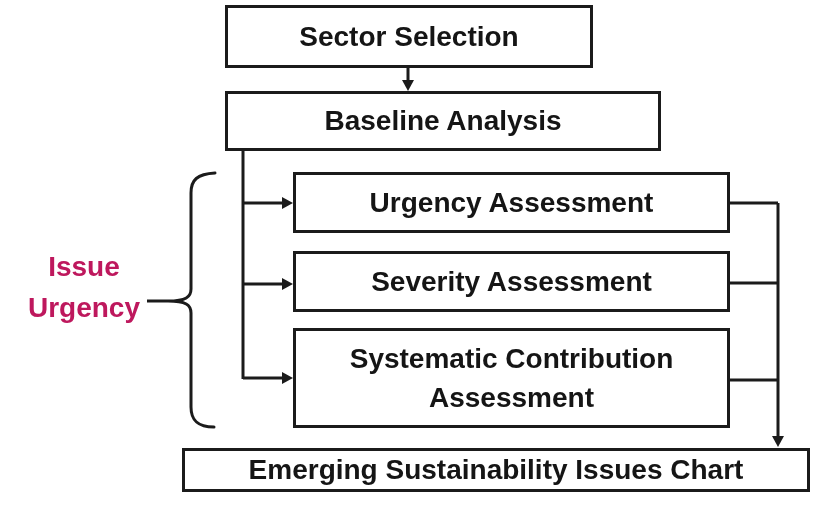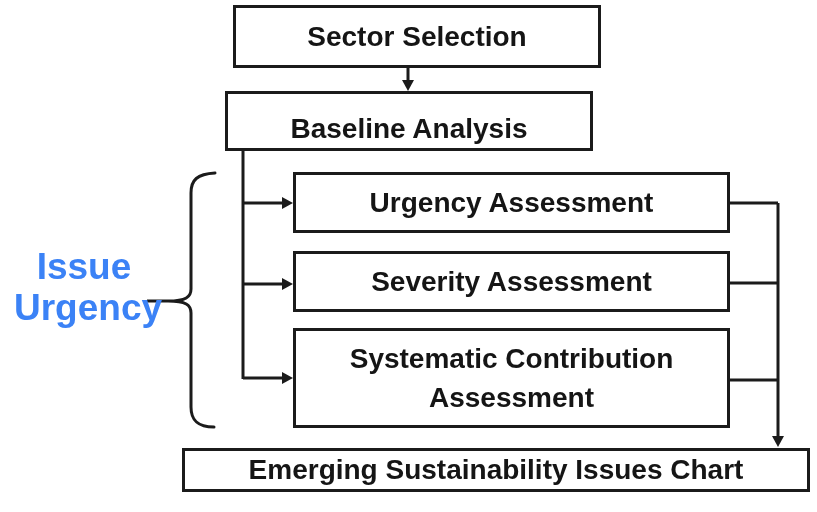--- a/index.html
+++ b/index.html
@@ -28,36 +28,36 @@
     border: 3px solid #1b1b1b;
     background: #ffffff;
     display: flex;
     align-items: center;
     justify-content: center;
     text-align: center;
     font-weight: bold;
     font-size: 28px;
     line-height: 1.4;
   }
-  .node-sector     { left: 225px; top: 5px;   width: 368px; height: 63px; margin-left: 8px; }
-  .node-baseline   { left: 225px; top: 91px;  width: 368px; height: 60px; align-items: flex-end; }
+  .node-sector     { left: 225px; top: 5px;   width: 368px; height: 63px; }
+  .node-baseline   { left: 225px; top: 91px;  width: 436px; height: 60px; }
   .node-urgency    { left: 293px; top: 172px; width: 437px; height: 61px; }
   .node-severity   { left: 293px; top: 251px; width: 437px; height: 61px; }
   .node-systematic { left: 293px; top: 328px; width: 437px; height: 100px; }
   .node-chart      { left: 182px; top: 448px; width: 628px; height: 44px; }
   .group-label {
     position: absolute;
     left: 14px;
     top: 246px;
     width: 140px;
     text-align: center;
     font-weight: bold;
-    font-size: 37px;
+    font-size: 28px;
     line-height: 41px;
-    color: #3b82f6;
+    color: #be185d;
   }
 </style>
 </head>
 <body>
 
 <div class="canvas">
 
   <svg class="wires" width="817" height="512" viewBox="0 0 817 512" stroke="#1b1b1b" stroke-width="3" fill="none">
 
     <g>

